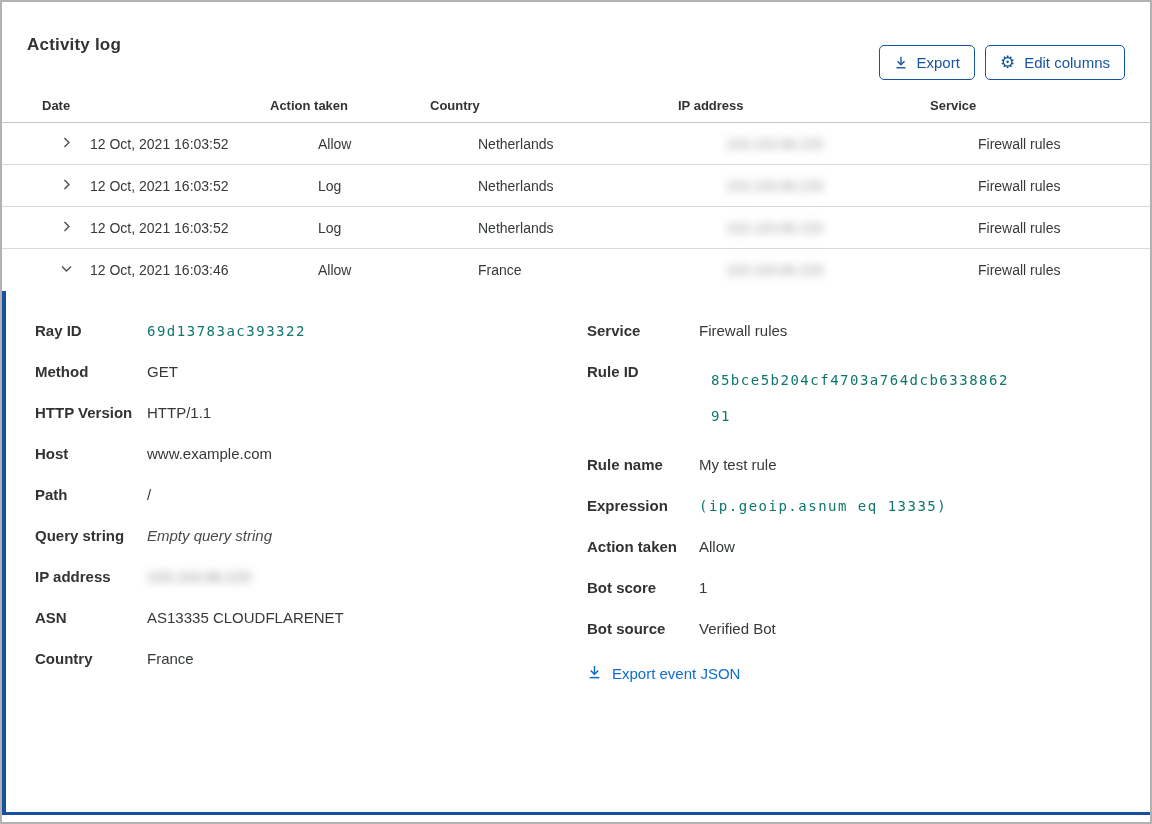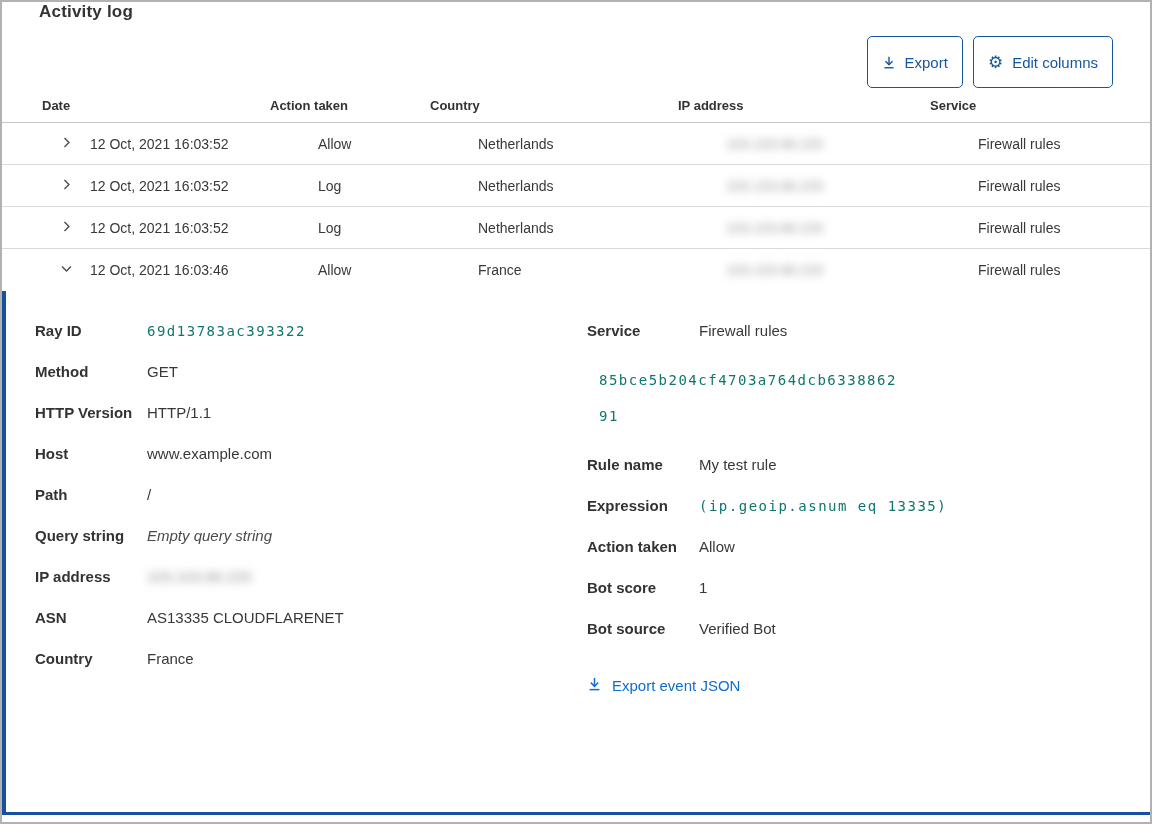--- a/index.html
+++ b/index.html
@@ -3,21 +3,21 @@
 <meta charset="utf-8">
 <style>
   * { box-sizing: border-box; margin: 0; padding: 0; }
   html,body { background:#e8e8e8; }
   body { font-family: "Liberation Sans", "DejaVu Sans", sans-serif; color:#36393a; }
   .frame {
     width: 1152px; height: 824px; background:#fff;
     border: 2px solid #b2b2b2; position: relative; overflow: hidden;
   }
   
-  .topbar { height: 86px; padding: 0 37px; display:flex; justify-content:space-between; }
+  .topbar { height: 86px; padding: 0 25px; display:flex; align-items:center; justify-content:space-between; }
   .page-title { font-size: 17px; font-weight: 700; color:#333; letter-spacing:.2px; }
   .btns { display:flex; gap:10px; }
   .btn {
     display:flex; align-items:center; gap:9px; background:#fff;
     border:1px solid #16559f; color:#16559f; border-radius:5px;
     padding: 8px 14px; font-size:15px; font-family:inherit; cursor:pointer; line-height:1;margin-top:34px;
   }
   .btn .ic { display:flex; align-items:center; }
   .gear-glyph { font-size:17px; line-height:1; color:#16559f; }
   
@@ -45,21 +45,21 @@
   .dcol-wrap { display:flex; flex-direction:column; }
   .dcol-left { width: 552px; flex-shrink:0; }
   .drow { display:flex; margin-bottom: 21px; font-size:15px; line-height:20px; }
   .dlabel { width:112px; flex-shrink:0; font-weight:700; color:#333; }
   .dvalue { flex:1; color:#36393a; }
   .dvalue.mono { font-family:"DejaVu Sans Mono", monospace; font-size:14px; color:#0f766e; letter-spacing:1.5px; }
   .dvalue.italic { font-style:italic; color:#4a4a4a; }
   .dvalue.pre { white-space:pre-line; line-height:36px;margin-left:12px; }
   .dvalue.blurred { filter: blur(4px); color:#8f8f8f; }
   .export-link {
-    display:flex; align-items:center; gap:10px; margin-top:16px;
+    display:flex; align-items:center; gap:10px; margin-top:4px;
     color:#0f6cd0; font-size:15px; text-decoration:none; cursor:pointer;
   }
 </style>
 </head>
 <body>
 
 <div class="frame">
 
   <div class="topbar">
     <div class="page-title">Activity log</div>
@@ -180,20 +180,21 @@
     <div class="dvalue">France</div>
   </div>
       </div>
     <div class="dcol-wrap">
       <div id="dright">
           <div class="drow">
     <div class="dlabel">Service</div>
     <div class="dvalue">Firewall rules</div>
   </div>
           <div class="drow">
+    <div class="dlabel">Rule ID</div>
     <div class="dvalue mono pre">85bce5b204cf4703a764dcb6338862
 91</div>
   </div>
           <div class="drow">
     <div class="dlabel">Rule name</div>
     <div class="dvalue">My test rule</div>
   </div>
           <div class="drow">
     <div class="dlabel">Expression</div>
     <div class="dvalue mono">(ip.geoip.asnum eq 13335)</div>

